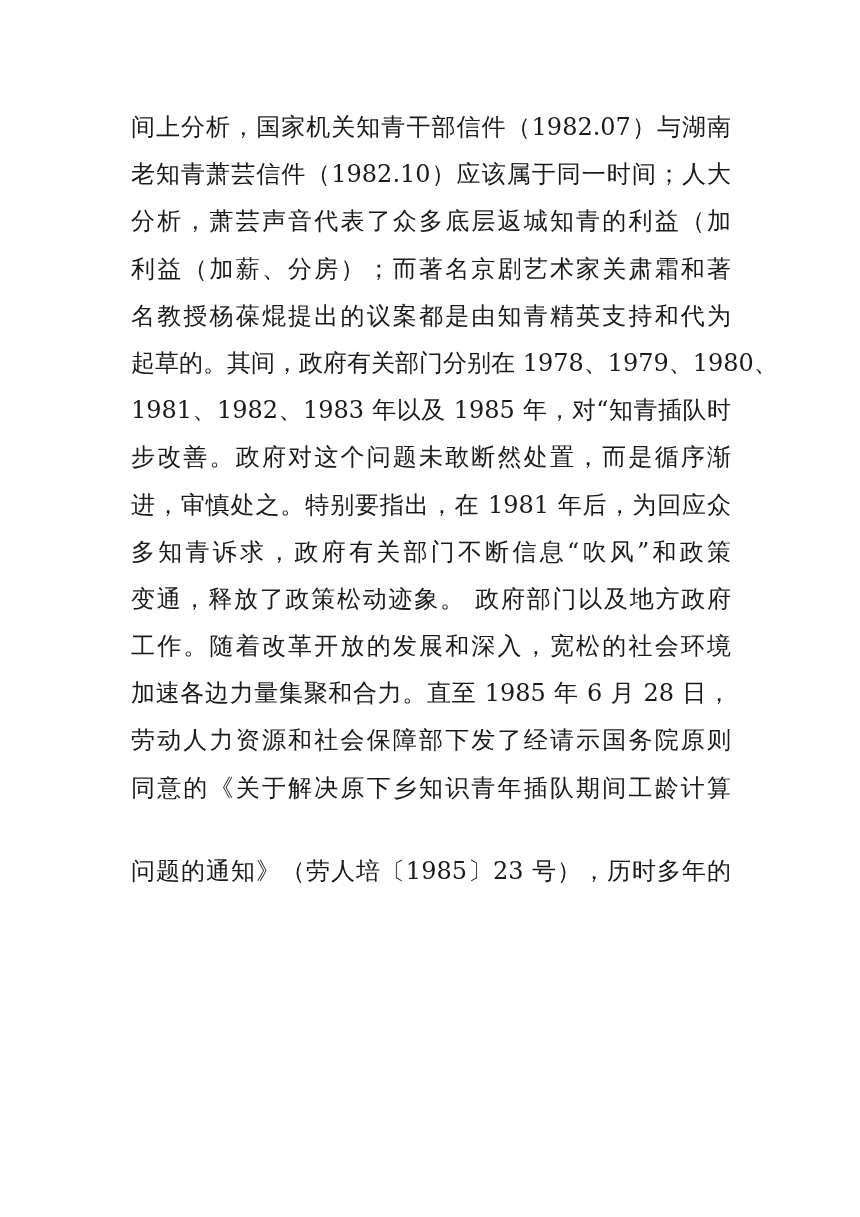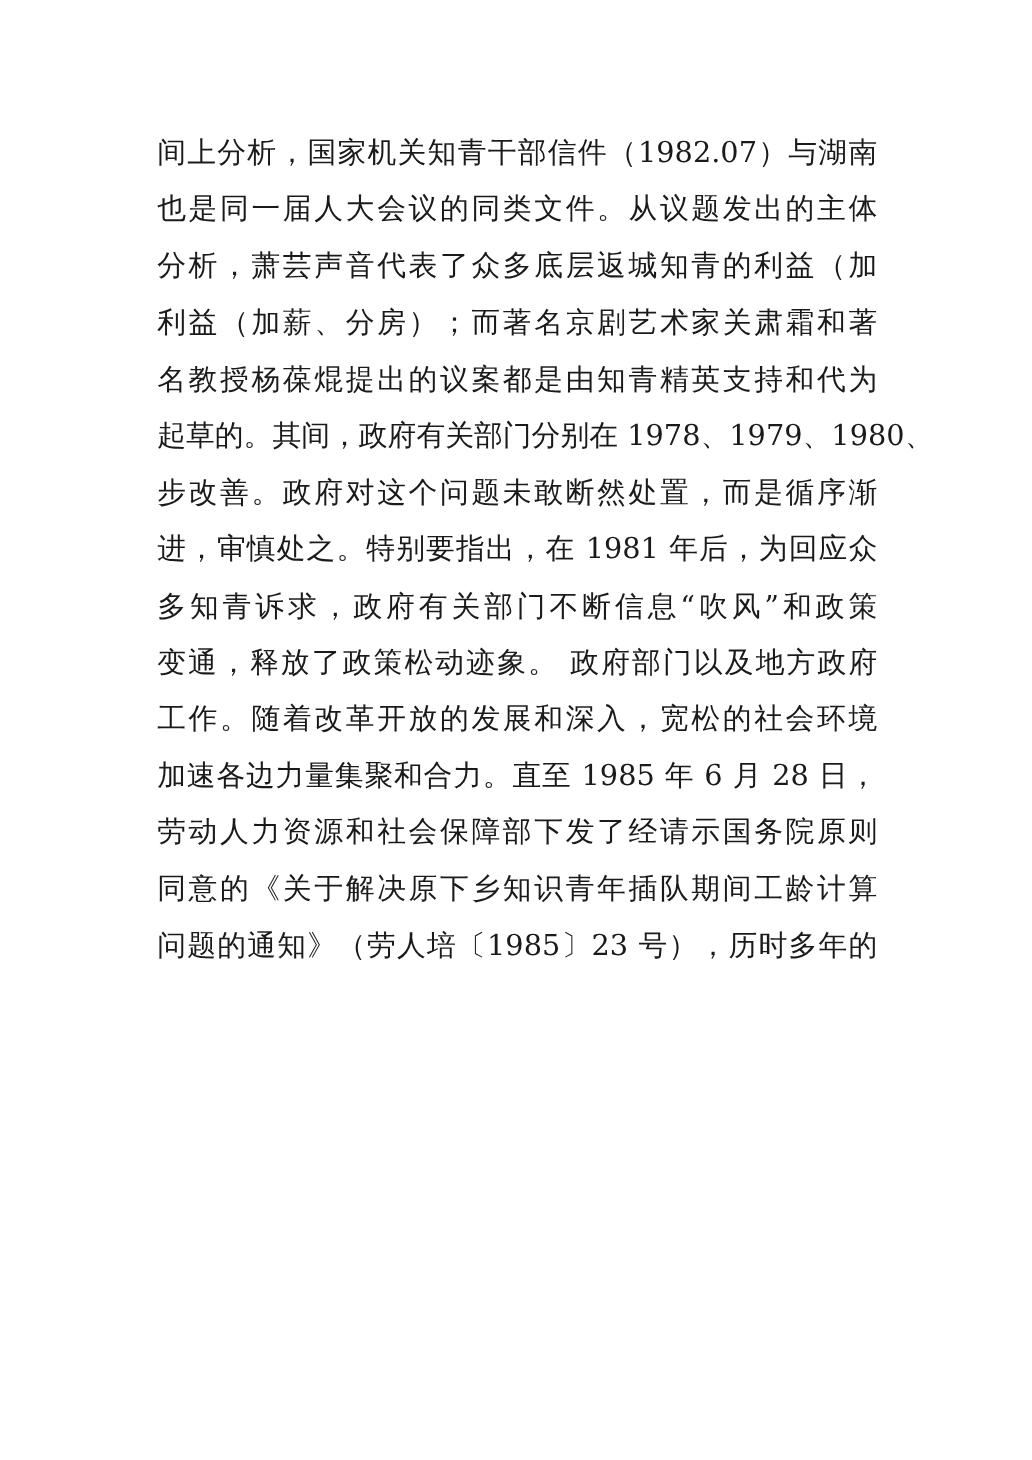--- a/index.html
+++ b/index.html
@@ -34,33 +34,35 @@
     .line {
       display: block;
       height: 47.2px;
       white-space: nowrap;
       text-align: justify;
       text-align-last: justify;
       letter-spacing: 0px;
     }
     .line.last {
       text-align-last: justify;
+      margin-top: 36px;
     }
   </style>
 </head>
 <body>
 
 <div class="page">
   <div class="text-block">
     <span class="line">间上分析，国家机关知青干部信件（1982.07）与湖南</span>
-    <span class="line">也是同一届人大会议的同类文件。从议题发出的主体</span>
+    <span class="line">老知青萧芸信件（1982.10）应该属于同一时间；人大</span>
     <span class="line">分析，萧芸声音代表了众多底层返城知青的利益（加</span>
     <span class="line">利益（加薪、分房）；而著名京剧艺术家关肃霜和著</span>
     <span class="line">名教授杨葆焜提出的议案都是由知青精英支持和代为</span>
     <span class="line">起草的。其间，政府有关部门分别在 1978、1979、1980、</span>
+    <span class="line">1981、1982、1983 年以及 1985 年，对“知青插队时</span>
     <span class="line">步改善。政府对这个问题未敢断然处置，而是循序渐</span>
     <span class="line">进，审慎处之。特别要指出，在 1981 年后，为回应众</span>
     <span class="line">多知青诉求，政府有关部门不断信息“吹风”和政策</span>
     <span class="line">变通，释放了政策松动迹象。 政府部门以及地方政府</span>
     <span class="line">工作。随着改革开放的发展和深入，宽松的社会环境</span>
     <span class="line">加速各边力量集聚和合力。直至 1985 年 6 月 28 日，</span>
     <span class="line">劳动人力资源和社会保障部下发了经请示国务院原则</span>
     <span class="line">同意的《关于解决原下乡知识青年插队期间工龄计算</span>
     <span class="line last">问题的通知》（劳人培〔1985〕23 号），历时多年的</span>
   </div>

